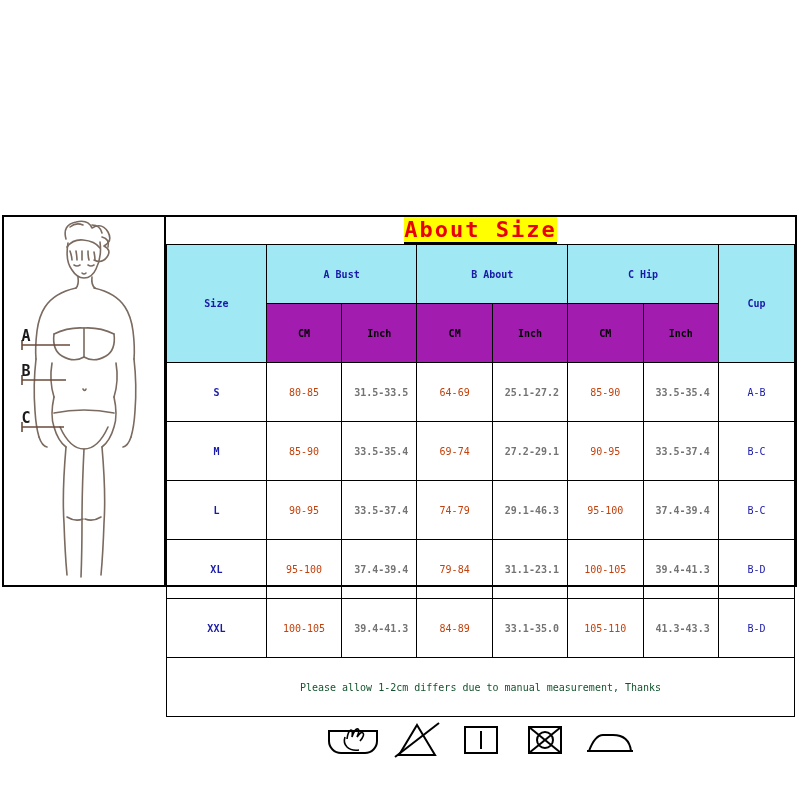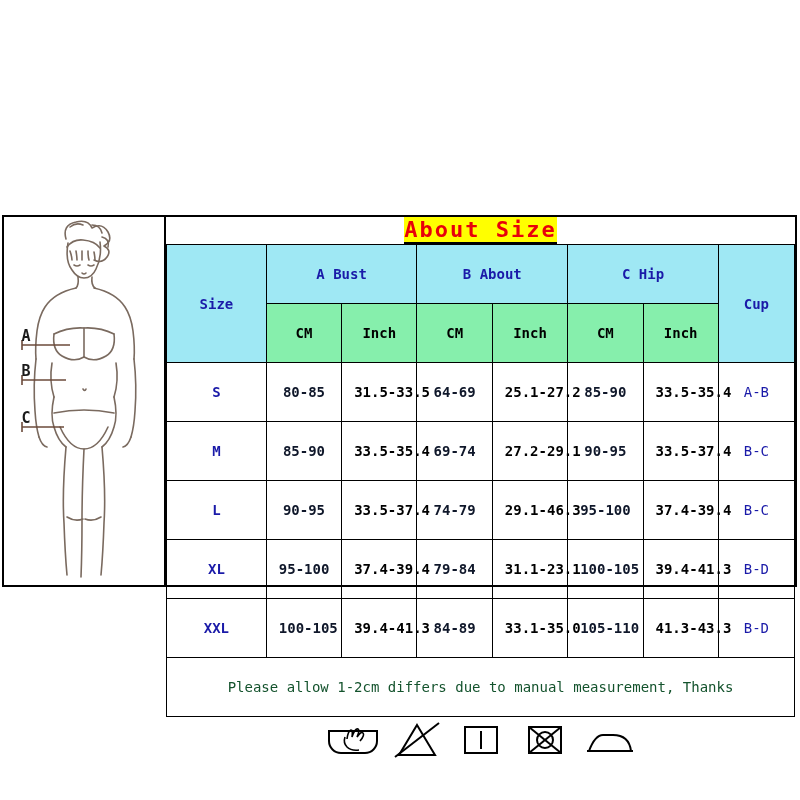--- a/index.html
+++ b/index.html
@@ -71,46 +71,46 @@
     width: 100%;
     table-layout: fixed;
   }
   table.size-table th,
   table.size-table td {
     border: 1px solid #000000;
     text-align: center;
     font-family: "DejaVu Sans Mono", monospace;
     padding: 12px;
     height: 34px;
-    font-size: 14px;
+    font-size: 10px;
     white-space: nowrap;
   }
   .hdr-cyan {
     background: #9fe8f4;
     color: #1a1aa8;
     font-weight: bold;
     font-size: 16px;
   }
   .hdr-unit {
-    background: #86efac;
+    background: #a21caf;
     color: #000000;
     font-size: 14px;
   }
   .cell-size {
     color: #1a1aa8;
     font-weight: bold;
     font-size: 15px;
   }
   .cell-cm {
-    color: #0f172a;
-    font-weight: bold;
+    color: #c2410c;
+    font-weight: normal;
     font-size: 14px;
   }
   .cell-inch {
-    color: #000000;
+    color: #737373;
     font-weight: bold;
     font-size: 14px;
   }
   .cell-cup {
     color: #1a1aa8;
     font-weight: normal;
     font-size: 14px;
   }
   .note-row td {
     height: 30px;

